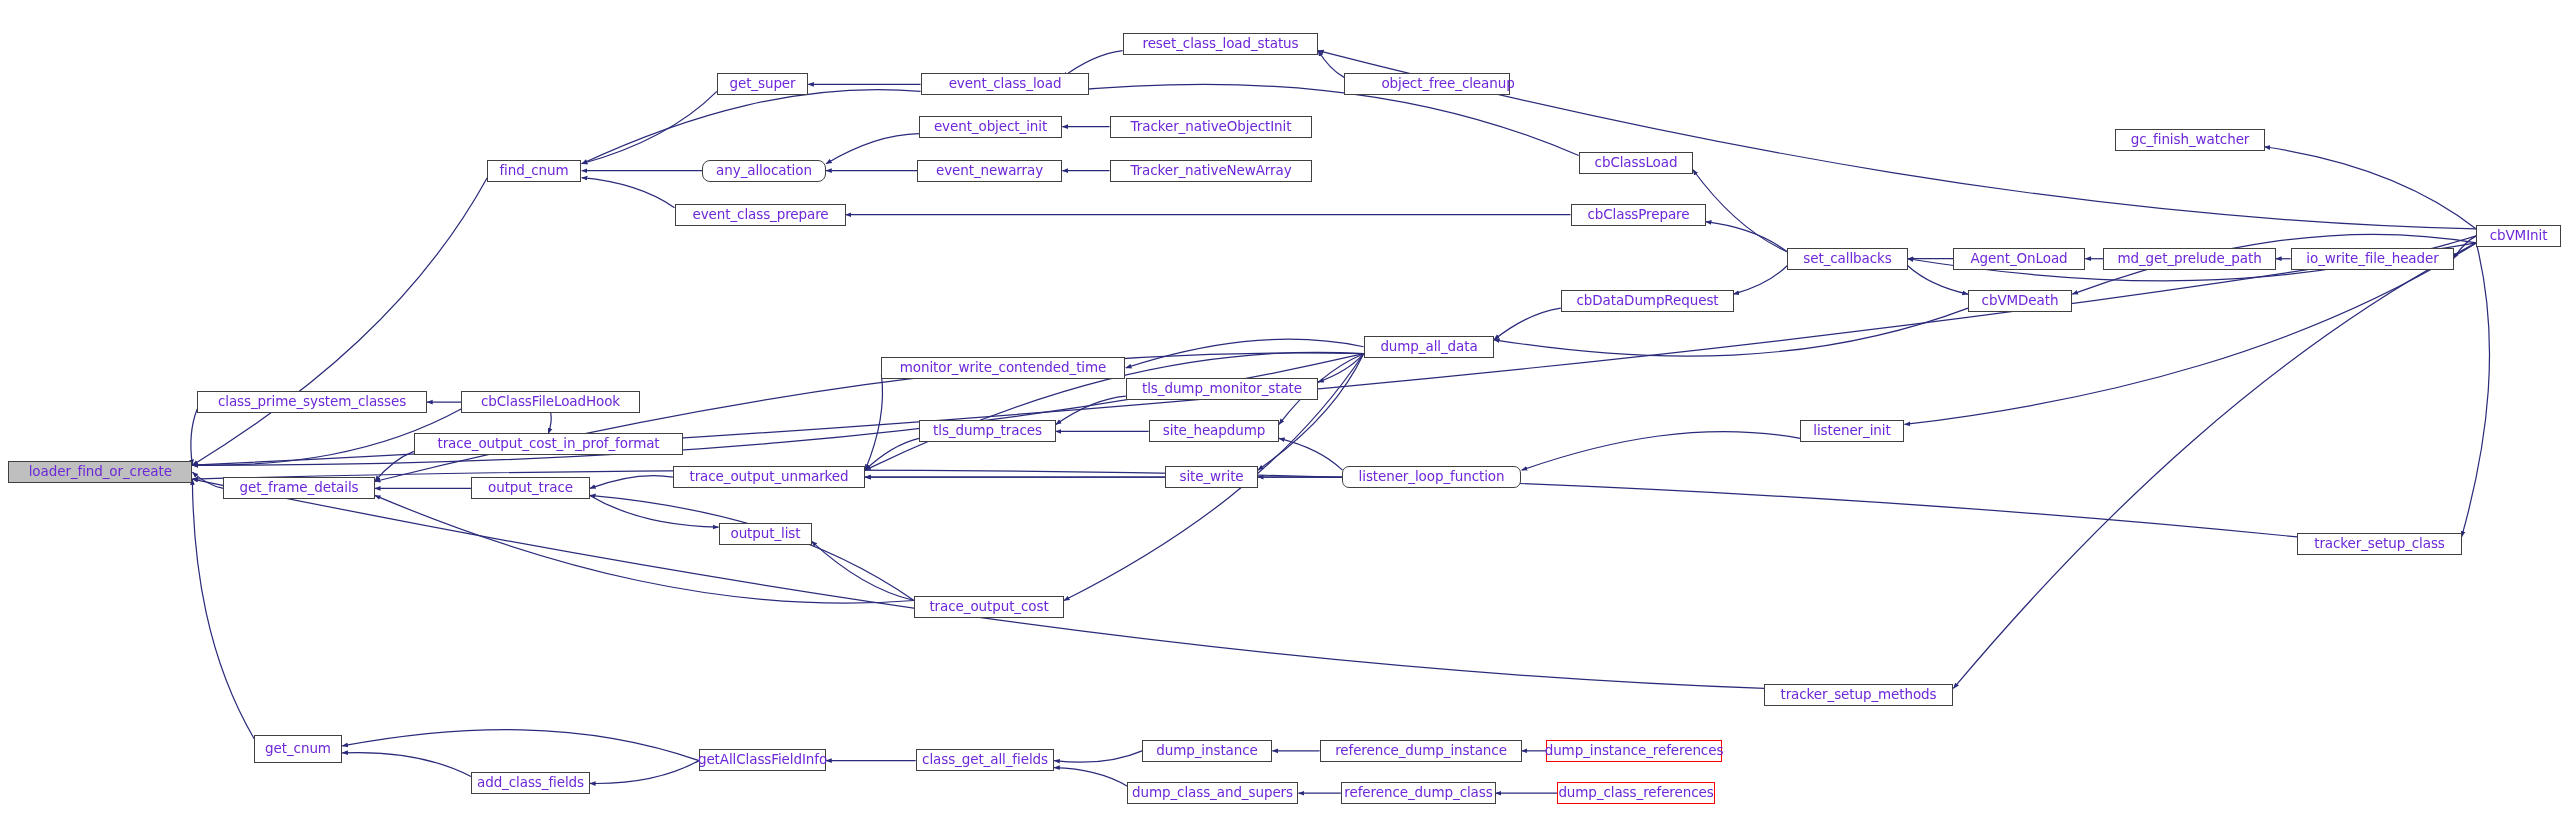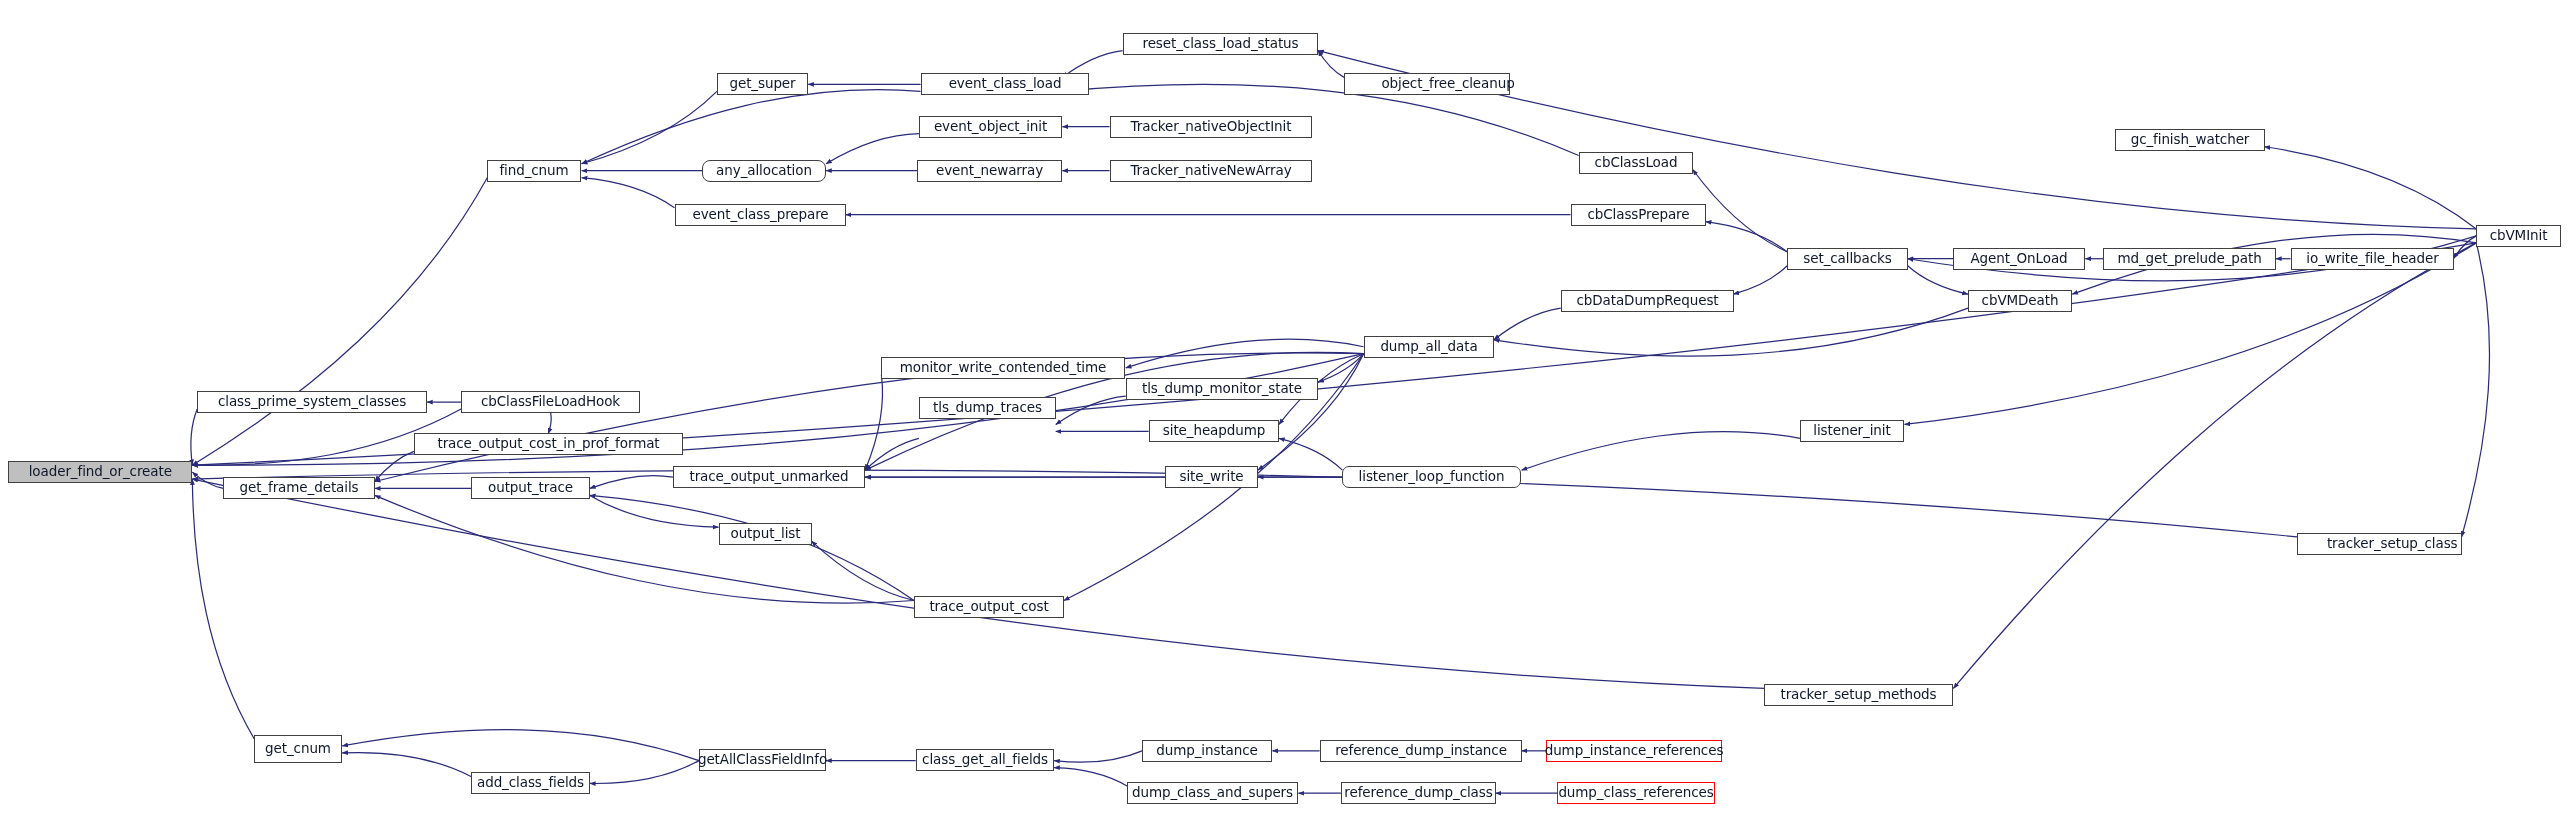--- a/index.html
+++ b/index.html
@@ -28,21 +28,21 @@
     left: 0;
     top: 0;
     width: 2576px;
     height: 827px;
   }
   .node {
     position: absolute;
     box-sizing: border-box;
     border: 1.4px solid #404040;
     background: #ffffff;
-    color: #0f172a;
+    color: #6d28d9;
     font-size: 13.5px;
     line-height: 1;
     display: flex;
     align-items: center;
     justify-content: center;
     white-space: nowrap;
     letter-spacing: -0.1px;
     height: 22px;
   }
   .node.root {
@@ -217,21 +217,21 @@
       </div>
       <div class="node" style="left: 197px; top: 391px; width: 230px; height: 22px;">
         <span class="node-label">class_prime_system_classes</span>
       </div>
       <div class="node" style="left: 461px; top: 391px; width: 179px; height: 22px;">
         <span class="node-label">cbClassFileLoadHook</span>
       </div>
       <div class="node" style="left: 1126px; top: 378px; width: 192px; height: 22px;">
         <span class="node-label">tls_dump_monitor_state</span>
       </div>
-      <div class="node" style="left: 919px; top: 397px; width: 137px; height: 22px; align-items: center;">
+      <div class="node" style="left: 919px; top: 420px; width: 137px; height: 22px; align-items: center;">
         <span class="node-label">tls_dump_traces</span>
       </div>
       <div class="node" style="left: 1149px; top: 420px; width: 130px; height: 22px;">
         <span class="node-label">site_heapdump</span>
       </div>
       <div class="node" style="left: 1800px; top: 420px; width: 104px; height: 22px;">
         <span class="node-label">listener_init</span>
       </div>
       <div class="node" style="left: 414px; top: 433px; width: 269px; height: 22px;">
         <span class="node-label">trace_output_cost_in_prof_format</span>
@@ -247,21 +247,21 @@
       </div>
       <div class="node" style="left: 223px; top: 477px; width: 152px; height: 22px;">
         <span class="node-label">get_frame_details</span>
       </div>
       <div class="node" style="left: 471px; top: 477px; width: 119px; height: 22px;">
         <span class="node-label">output_trace</span>
       </div>
       <div class="node" style="left: 719px; top: 523px; width: 93px; height: 22px;">
         <span class="node-label">output_list</span>
       </div>
-      <div class="node" style="left: 2297px; top: 533px; width: 165px; height: 22px; justify-content: flex-end;">
+      <div class="node" style="left: 2297px; top: 533px; width: 165px; height: 22px;">
         <span class="node-label">tracker_setup_class</span>
       </div>
       <div class="node" style="left: 914px; top: 596px; width: 150px; height: 22px;">
         <span class="node-label">trace_output_cost</span>
       </div>
       <div class="node" style="left: 1764px; top: 684px; width: 189px; height: 22px;">
         <span class="node-label">tracker_setup_methods</span>
       </div>
       <div class="node" style="left: 254px; top: 735px; width: 88px; height: 28px;">
         <span class="node-label">get_cnum</span>

